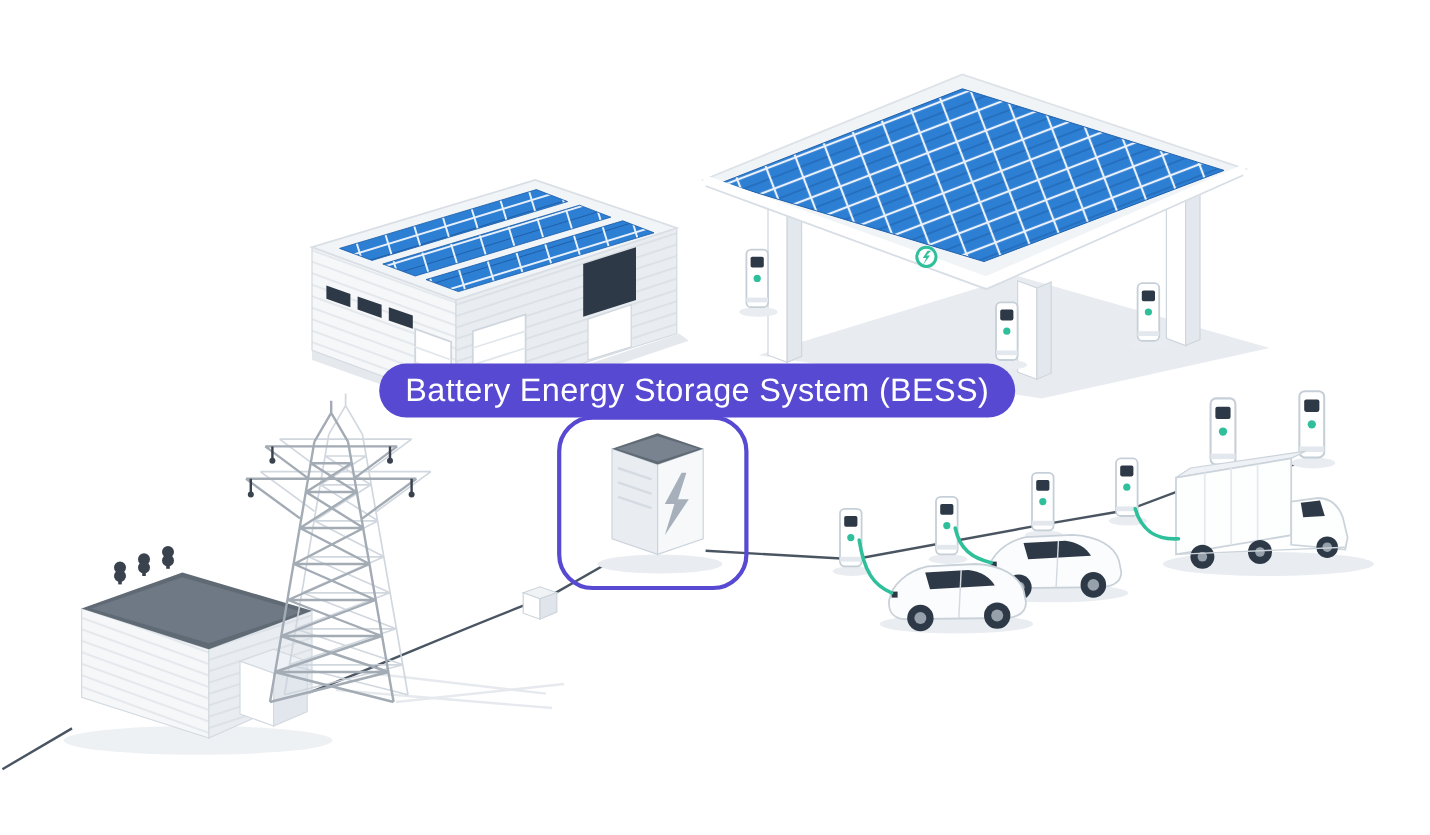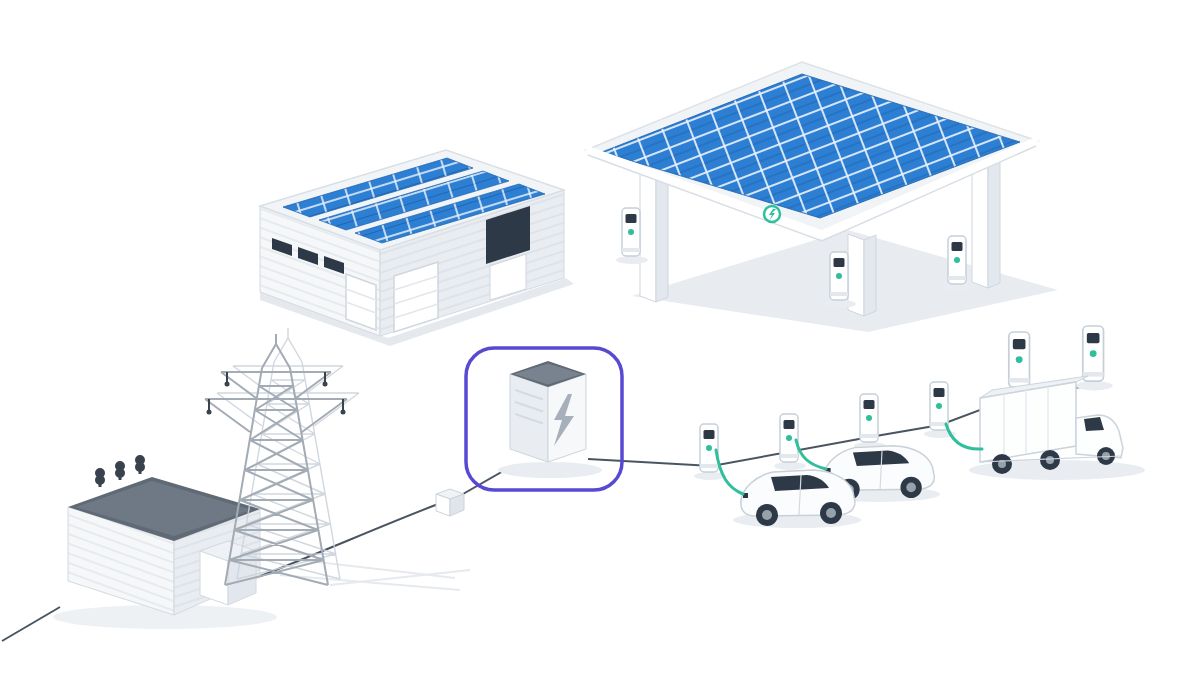--- a/index.html
+++ b/index.html
@@ -217,14 +217,17 @@
     <path d="M8,94 L149,88" stroke="#ccd4db" stroke-width="1.2" fill="none"></path>
   </g>
 
   <g stroke="#2fbf9b" stroke-width="3" fill="none" stroke-linecap="round">
     <path d="M716,450 C720,476 728,488 743,494"></path>
     <path d="M796,440 C800,458 810,465 826,469"></path>
     <path d="M946,424 C952,444 965,450 982,449"></path>
   </g>
 </svg>
 
-
+<div class="bess-badge">
+  <span>Battery Energy Storage System (BESS)</span>
 </div>
 
+</div>
+
 </body></html>

